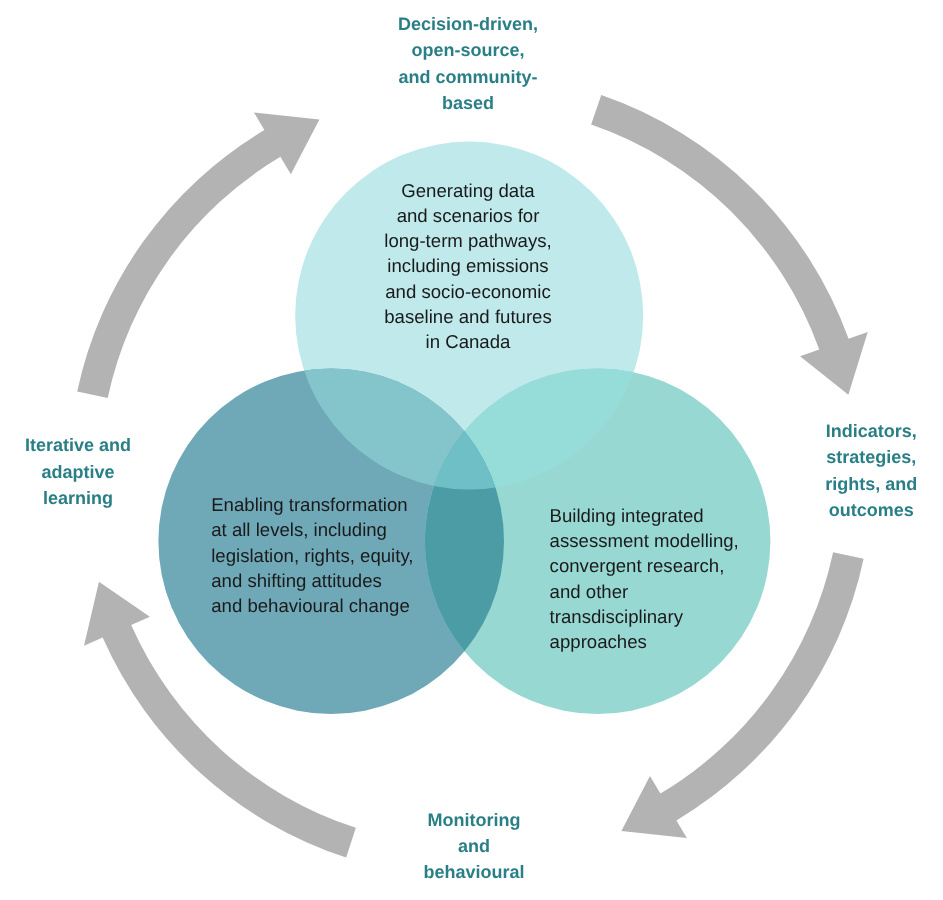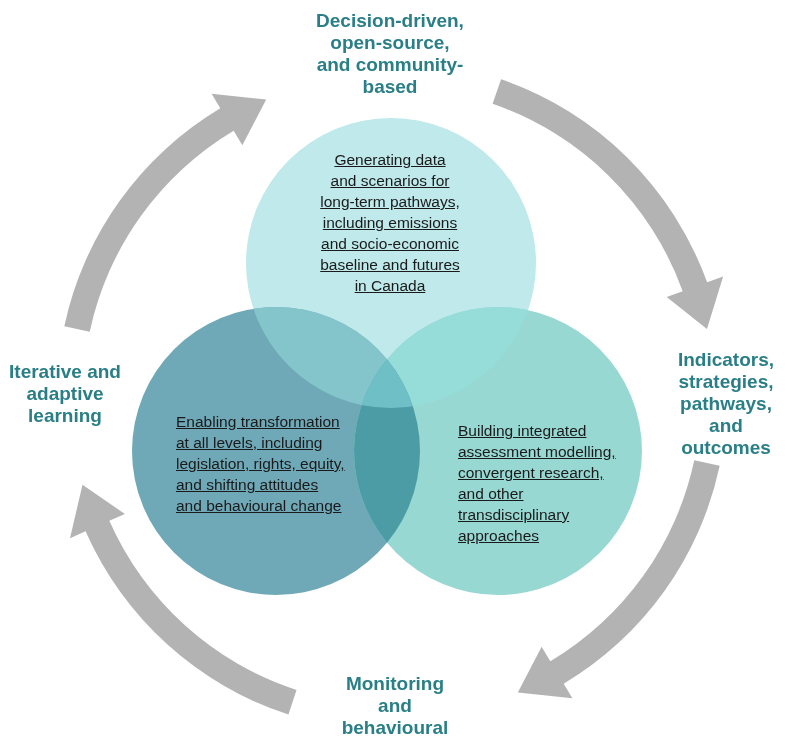--- a/index.html
+++ b/index.html
@@ -1,23 +1,23 @@
 <!DOCTYPE html>
 <html><head>
   <meta charset="utf-8">
   <style>
     html, body { margin: 0; padding: 0; background: #ffffff; }
     body { width: 786px; height: 750px; position: relative; overflow: hidden; font-family: "Liberation Sans", sans-serif; }
     #canvas { position: absolute; left: 0; top: 0; width: 786px; height: 750px; }
     .stage-label {
-      position: absolute; color: #2a7f86; font-weight: bold; font-size: 19px;
+      position: absolute; color: #2a7f86; font-weight: bold; font-size: 15px;
       line-height: 22px; text-align: center; white-space: pre-line;
     }
     .circle-text {
-      position: absolute; color: #1a1a1a; font-size: 15.5px; line-height: 21px; white-space: pre-line; text-decoration: underline;
+      position: absolute; color: #1a1a1a; font-size: 15.5px; line-height: 21px; white-space: pre-line;
     }
   </style>
 </head>
 <body>
 
 <svg id="canvas" viewBox="0 0 786 750" xmlns="http://www.w3.org/2000/svg">
   <defs>
     <clipPath id="clipTop">
         <circle cx="391" cy="263" r="145"></circle>
       </clipPath>
@@ -50,21 +50,21 @@
     </g>
   </g>
 </svg>
 
 <div class="stage-label" style="left:300px; top:10px; width:180px;">Decision-driven,
 open-source,
 and community-
 based</div>
 <div class="stage-label" style="left:666px; top:349px; width:120px;">Indicators,
 strategies,
-pathways, and
+rights, and
 outcomes</div>
 <div class="stage-label" style="left:330px; top:673px; width:130px;">Monitoring
 and
 behavioural</div>
 <div class="stage-label" style="left:0px; top:361px; width:130px;">Iterative and
 adaptive
 learning</div>
 
 <div class="circle-text" style="left:290px; top:149px; width:200px; text-align:center;">Generating data
 and scenarios for

